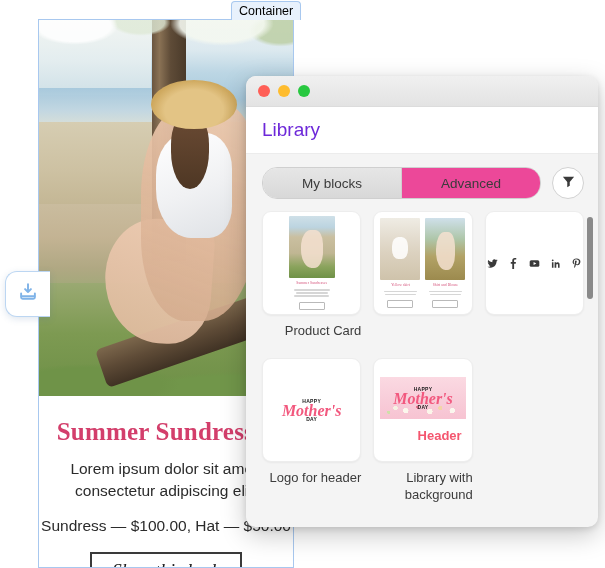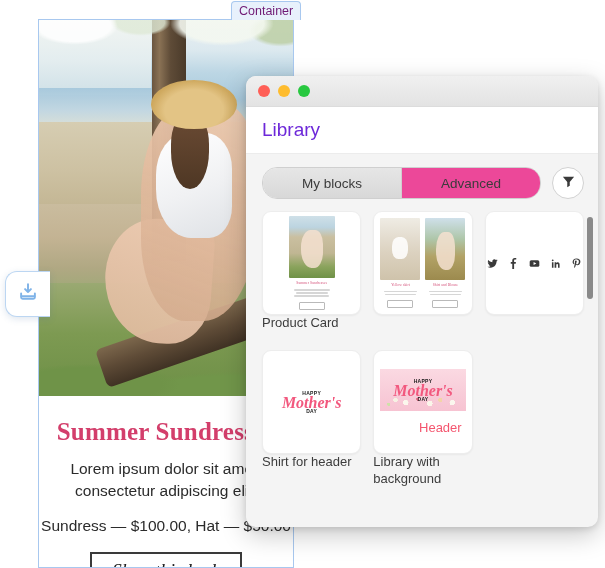--- a/index.html
+++ b/index.html
@@ -33,21 +33,21 @@
     position: absolute;
     left: 231px;
     top: 1px;
     height: 19px;
     line-height: 19px;
     padding: 0 7px;
     background: #e8f1fc;
     border: 1px solid #a8c8ef;
     border-bottom: none;
     border-radius: 4px 4px 0 0;
-    color: #701a75;
+    color: #000000;
     font-size: 12.5px;
     box-sizing: border-box;
     z-index: 6;
     white-space: nowrap;
     text-align: center;
   }
 
   
   .hero-photo {
     position: relative;
@@ -287,23 +287,23 @@
     border: 1px solid #ededed;
     border-radius: 9px;
     box-shadow: 0 1px 2px rgba(0,0,0,.05);
     display: flex;
     align-items: center;
     justify-content: center;
     overflow: hidden;
     position: relative;
   }
   .cell-label {
-    margin-top: 0;
+    margin-top: 8px;
     margin-bottom: 11px;
-    text-align: left;
+    text-align: right;
     font-size: 13px;
     color: #3c3c3c;
     line-height: 1.25;
   }
 
   
   .mini-card { width: 46px; display: flex; flex-direction: column; align-items: center; }
   .mini-photo {
     width: 46px; height: 62px; border-radius: 1px;
     background:
@@ -371,21 +371,21 @@
       radial-gradient(circle 3px at 44% 72%, #e9768f 0 52%, rgba(0,0,0,0) 56%),
       radial-gradient(circle 5px at 58% 82%, #fbf6ea 0 52%, rgba(0,0,0,0) 56%),
       radial-gradient(circle 4px at 70% 74%, #f3d4a8 0 52%, rgba(0,0,0,0) 56%),
       radial-gradient(circle 5px at 84% 80%, #fbf7ee 0 52%, rgba(0,0,0,0) 56%),
       radial-gradient(circle 3px at 10% 84%, #cfe0a8 0 52%, rgba(0,0,0,0) 56%),
       linear-gradient(180deg,#fbd9e2 0%, #f8cdd9 55%, #f7c3d2 100%);
     display: flex; align-items: center; justify-content: center;
     position: relative;
   }
   .header-word {
-    text-align: right; font-size: 13px; font-weight: normal;
+    text-align: right; font-size: 13px; font-weight: bold;
     color: #f4566f; padding: 9px 4px 0 0;
   }
 
   .scrollbar-track {
     position: absolute; right: 5px; top: 6px; bottom: 6px; width: 6px;
   }
   .scrollbar-thumb {
     width: 6px; height: 82px; background: #8a8a8a; border-radius: 3px;
   }
 </style>
@@ -540,21 +540,21 @@
 
 
       <div class="cell">
         <div class="thumb">
           <div class="mothers-logo">
             <div class="ml-happy">HAPPY</div>
             <div class="ml-mothers">Mother's</div>
             <div class="ml-day">DAY</div>
           </div>
         </div>
-        <div class="cell-label">Shirt for header</div>
+        <div class="cell-label">Logo for header</div>
       </div>
 
       <div class="cell">
         <div class="thumb">
           <div class="header-bg-thumb">
             <div class="header-banner">
               <div class="mothers-logo">
                 <div class="ml-happy">HAPPY</div>
                 <div class="ml-mothers">Mother's</div>
                 <div class="ml-day">DAY</div>

